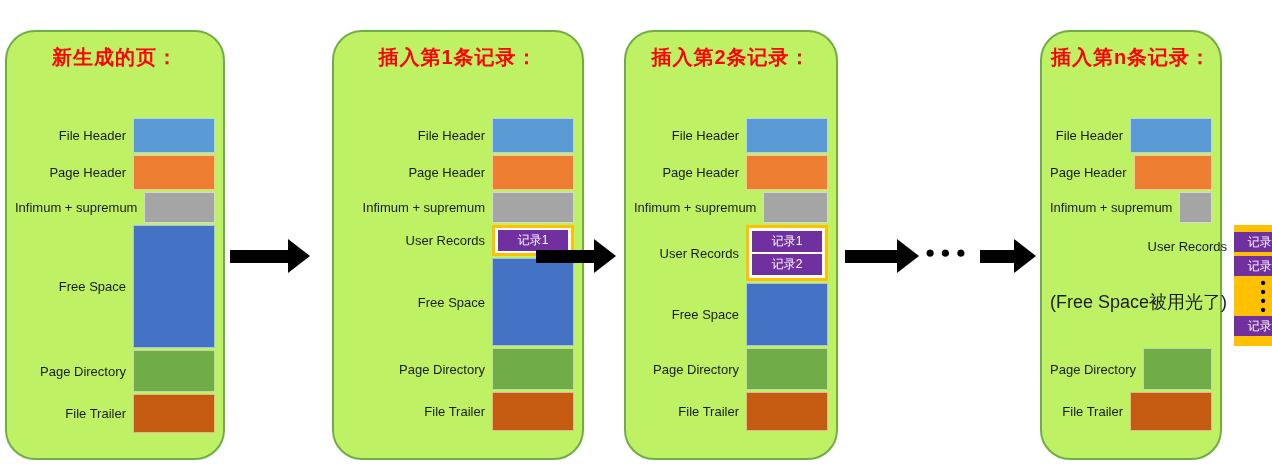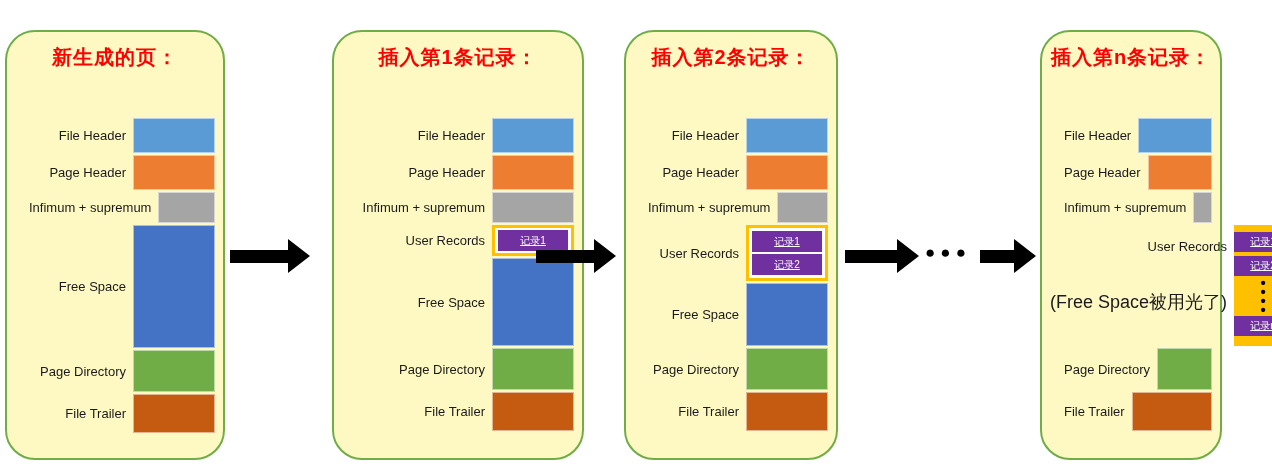--- a/index.html
+++ b/index.html
@@ -1,42 +1,42 @@
 <!DOCTYPE html>
 <html><head>
 <meta charset="utf-8">
 <style>
   html,body{margin:0;padding:0;background:#ffffff;}
   body{font-family:"Liberation Sans","DejaVu Sans",sans-serif;}
   .canvas{position:relative;width:1272px;height:475px;background:#ffffff;overflow:hidden;}
 
   
-  .panel{position:absolute;top:30px;height:430px;background:#fef9c3;border:2px solid #70AD47;border-radius:30px;box-sizing:border-box;padding:0 8px;}
+  .panel{position:absolute;top:30px;height:430px;background:#bef264;border:2px solid #70AD47;border-radius:30px;box-sizing:border-box;padding:0 8px;}
   .panel-title{margin-top:12px;text-align:center;color:#FF0000;font-weight:bold;font-size:20px;letter-spacing:1px;}
   .stack{margin-top:46px;display:flex;flex-direction:column;}
   .row{display:flex;align-items:stretch;}
-  .lbl{flex:1;display:flex;align-items:center;justify-content:flex-end;padding-right:7px;font-size:13px;color:#1a1a1a;white-space:nowrap;margin-left:14px;}
+  .lbl{flex:1;display:flex;align-items:center;justify-content:flex-end;padding-right:7px;font-size:13px;color:#1a1a1a;white-space:nowrap;}
   .lblcol{flex:1;display:flex;flex-direction:column;padding-right:7px;}
   .lbl-top{height:44px;display:flex;align-items:center;justify-content:flex-end;font-size:13px;color:#1a1a1a;white-space:nowrap;}
   .lbl-mid{flex:1;display:flex;align-items:center;justify-content:flex-end;padding-bottom:12px;font-size:18px;color:#1a1a1a;white-space:nowrap;}
 
   .h37{height:37px}.h33{height:33px}.h125{height:125px}.h90{height:90px}
   .h58{height:58px}.h65{height:65px}.h123{height:123px}.h44{height:44px}.h41{height:41px}
 
   .blk{width:82px;margin:1px 0;box-sizing:border-box;border:1px solid rgba(255,255,255,.55);}
   .b-fileheader{background:#5B9BD5}
   .b-pageheader{background:#ED7D31}
   .b-infimum{background:#A5A5A5}
   .b-freespace{background:#4472C4}
   .b-pagedir{background:#70AD47}
   .b-filetrailer{background:#C55A11}
 
   
   .ur{width:82px;margin:1px 0;border:3px solid #FFC000;background:#FFFFFF;display:flex;flex-direction:column;justify-content:center;gap:2px;padding:2px 3px;box-sizing:border-box;}
-  .rec{background:#7030A0;color:#ffffff;font-size:10px;display:flex;align-items:center;justify-content:center;height:21px;flex:0 0 auto;text-decoration:underline;}
+  .rec{background:#7030A0;color:#ffffff;font-size:12px;display:flex;align-items:center;justify-content:center;height:21px;flex:0 0 auto;}
 
   
   .ur-full{width:82px;margin:1px 0;background:#FFC000;display:flex;flex-direction:column;align-items:center;padding:5px 0 9px;box-sizing:border-box;}
   .ur-full .rec{width:58px;height:20px;margin:2px 0;}
   .vdots{flex:1;display:flex;align-items:center;justify-content:center;color:#000;font-weight:bold;font-size:15px;line-height:9px;white-space:pre-line;text-align:center;}
 
   
   .arrow{position:absolute;top:239px;height:34px;display:flex;align-items:center;}
   .arrow .shaft{height:13px;background:#000;flex:1;}
   .arrow .head{width:0;height:0;border-top:17px solid transparent;border-bottom:17px solid transparent;border-left:22px solid #000;}

